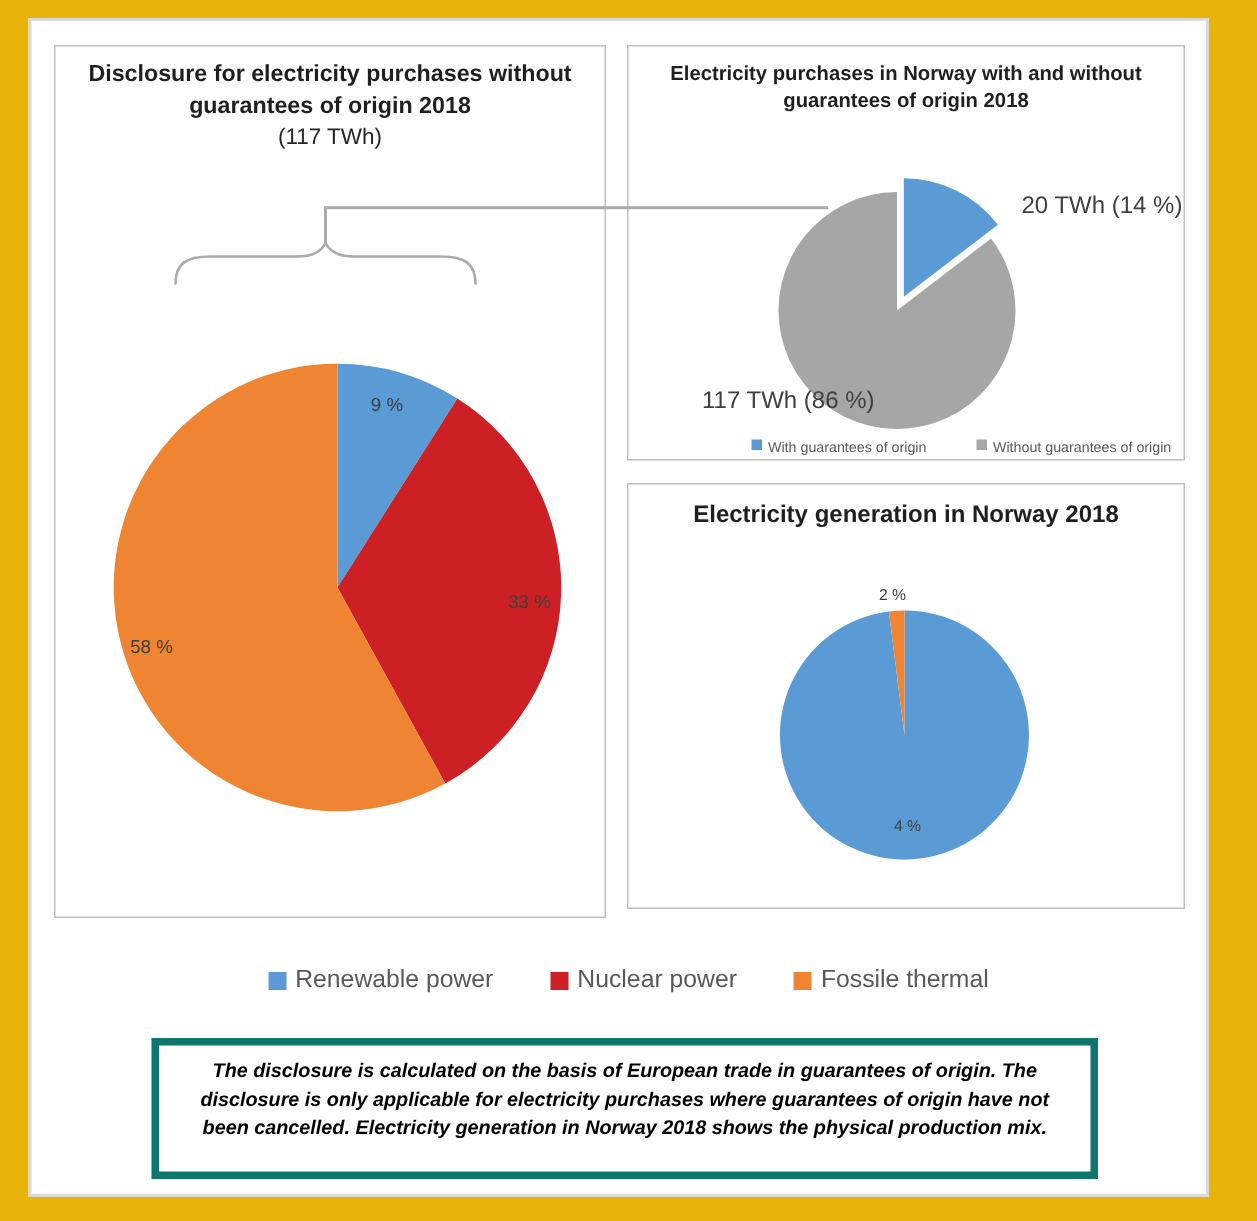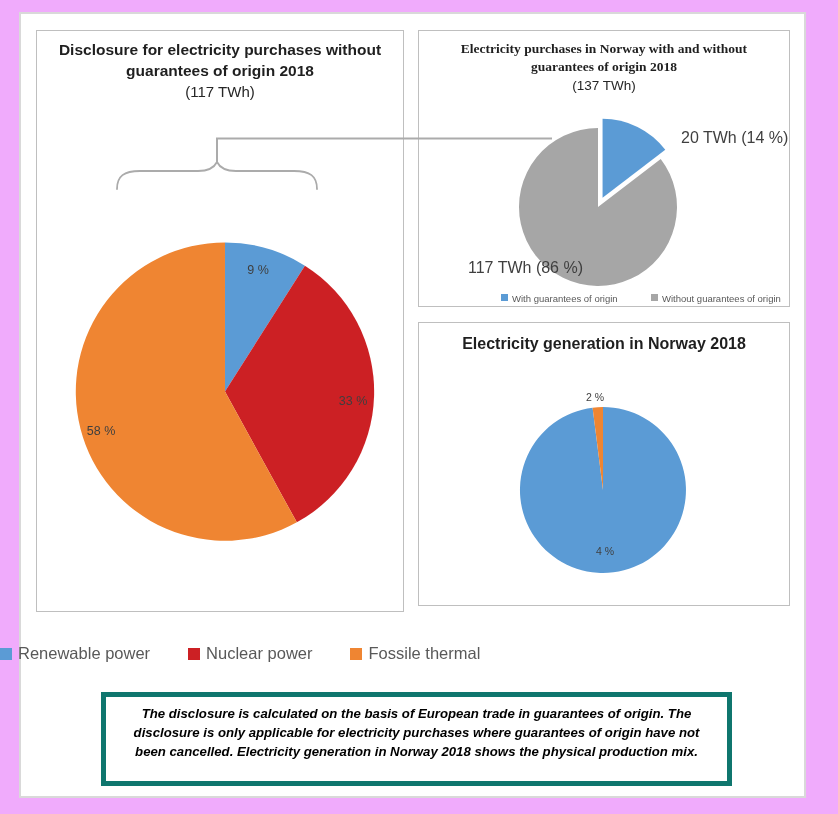--- a/index.html
+++ b/index.html
@@ -1,42 +1,42 @@
 <!DOCTYPE html>
 <html><head>
 <meta charset="utf-8">
 <style>
   html,body{margin:0;padding:0;background:#fff;}
-  .canvas{position:relative;width:838px;height:814px;background:#f0abfc;
+  .canvas{position:relative;width:838px;height:814px;background:#eab308;
           font-family:"Liberation Sans",sans-serif;overflow:hidden;}
   .outer-frame{position:absolute;left:19px;top:12px;width:783px;height:782px;
                border:2px solid #D9D9D9;background:#fff;}
   .panel{position:absolute;background:#fff;border:1px solid #BFBFBF;}
   #panelL{left:36px;top:30px;width:366px;height:580px;}
   #panelR1{left:418px;top:30px;width:370px;height:275px;}
   #panelR2{left:418px;top:322px;width:370px;height:282px;}
   .ptitle{position:absolute;left:0;right:0;text-align:center;font-weight:bold;
           color:#1f1f1f;white-space:pre-line;}
   .psub{position:absolute;left:0;right:0;text-align:center;color:#262626;}
   #panelL .ptitle{top:8px;font-size:15.5px;line-height:21px;}
   #panelL .psub{top:52px;font-size:15px;}
-  #panelR1 .ptitle{top:9px;font-size:13.5px;line-height:18px;font-family:Liberation Serif, serif;}
+  #panelR1 .ptitle{top:9px;font-size:13.5px;line-height:18px;}
   #panelR1 .psub{top:47px;font-size:13.5px;}
   #panelR2 .ptitle{top:12px;font-size:16px;line-height:18px;text-align:center;}
   #panelR2 .psub{top:32px;font-size:13.5px;}
   .pie{position:absolute;left:0;top:0;width:100%;height:100%;}
   .plbl{position:absolute;font-size:12.5px;color:#3F3F3F;white-space:nowrap;
         transform:translate(-50%,-50%);}
   .plbl.sm{font-size:16px;transform:translate(0,-50%);}
   .plbl.md{font-size:10.5px;}
   .minileg{position:absolute;font-size:9.5px;color:#595959;white-space:nowrap;padding-left:32px;}
   .msw{display:inline-block;width:7px;height:7px;margin-right:4px;vertical-align:1px;}
   .overlay{position:absolute;left:0;top:0;pointer-events:none;z-index:5;}
   .legend-row{position:absolute;left:0;right:0;top:644px;display:flex;
-              align-items:center;gap:38px;}
+              justify-content:center;align-items:center;gap:38px;}
   .leg-item{display:flex;align-items:center;font-size:16.5px;color:#595959;}
   .leg-sw{width:12px;height:12px;margin-right:6px;flex:none;}
   .footnote{position:absolute;left:101px;top:692px;width:621px;height:84px;
             border:5px solid #0f766e;background:#fff;}
   .footnote p{margin:8px 16px 0 16px;text-align:center;font-weight:bold;font-style:italic;
               font-size:13.2px;line-height:1.43;color:#000;white-space:pre-line;}
 </style>
 </head>
 <body>
 
@@ -54,21 +54,20 @@
         <path d="M189.00,362.00 L261.26,493.45 A150,150 0 1 1 189.00,212.00 Z" fill="#EF8532"></path>
       </svg>
     <span class="plbl" style="left:221px;top:239px">9 %</span>
     <span class="plbl" style="left:316px;top:370px">33 %</span>
     <span class="plbl" style="left:64px;top:400px">58 %</span>
   </section>
 
   <section class="panel" id="panelR1">
     <div class="ptitle">Electricity purchases in Norway with and without
 guarantees of origin 2018</div>
-    <div class="psub">(137 TWh)</div>
     <svg class="pie" viewBox="0 0 370 275">
         <path d="M183.55,166.79 L183.55,87.79 A79,79 0 0 1 246.27,118.76 Z" fill="#5B9BD5"></path>
         <path d="M179.00,176.00 L241.72,127.97 A79,79 0 1 1 179.00,97.00 Z" fill="#A6A6A6"></path>
       </svg>
     <span class="plbl sm" style="left:262px;top:107px">20 TWh (14 %)</span>
     <span class="plbl sm" style="left:49px;top:237px">117 TWh (86 %)</span>
     <div class="minileg" style="left:50px;top:262px">
       <span class="msw" style="background: rgb(91, 155, 213);"></span><span>With guarantees of origin</span>
     </div>
     <div class="minileg" style="left:200px;top:262px">

